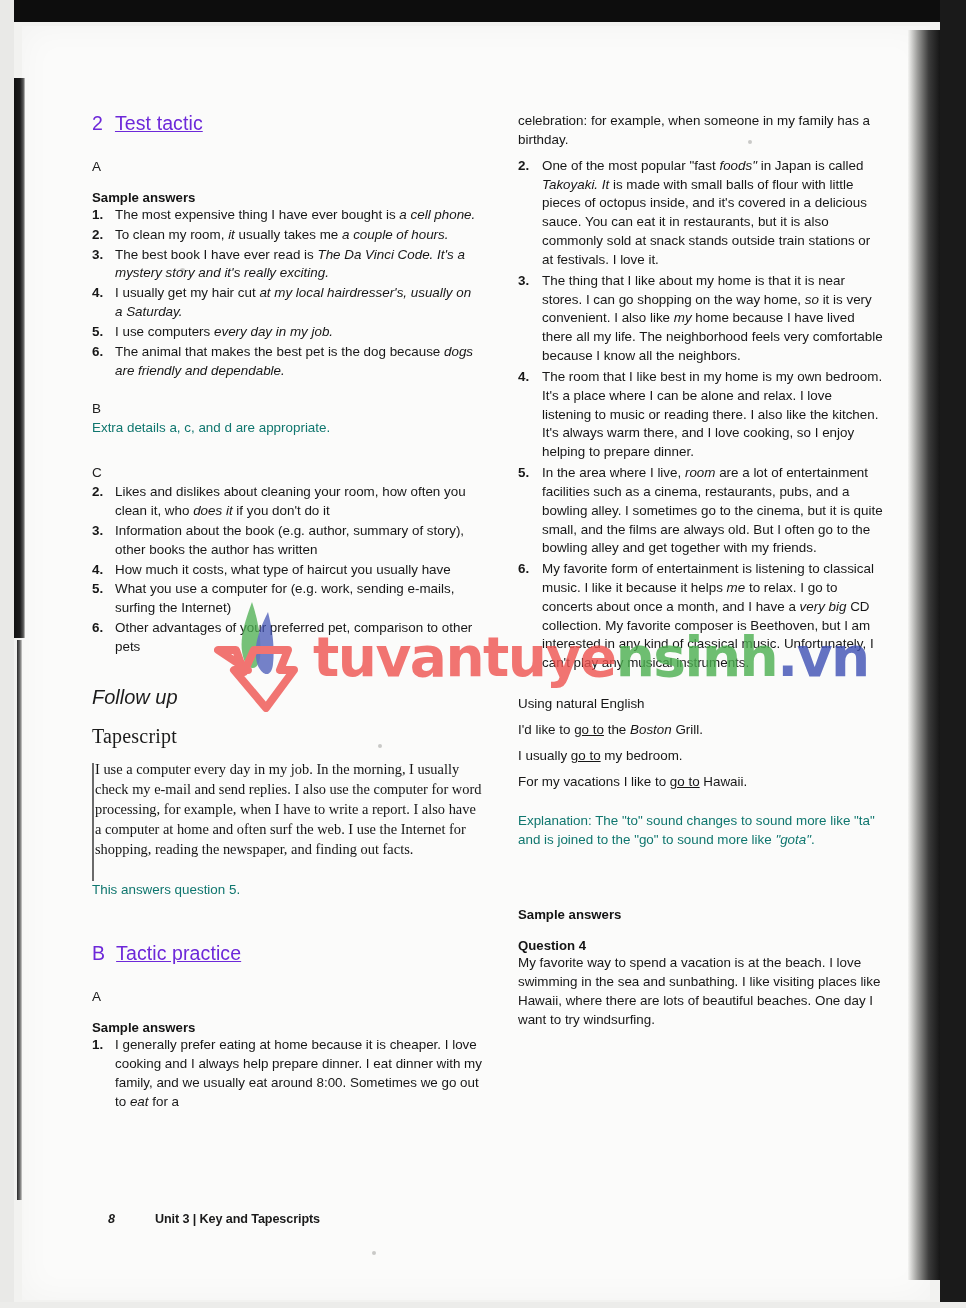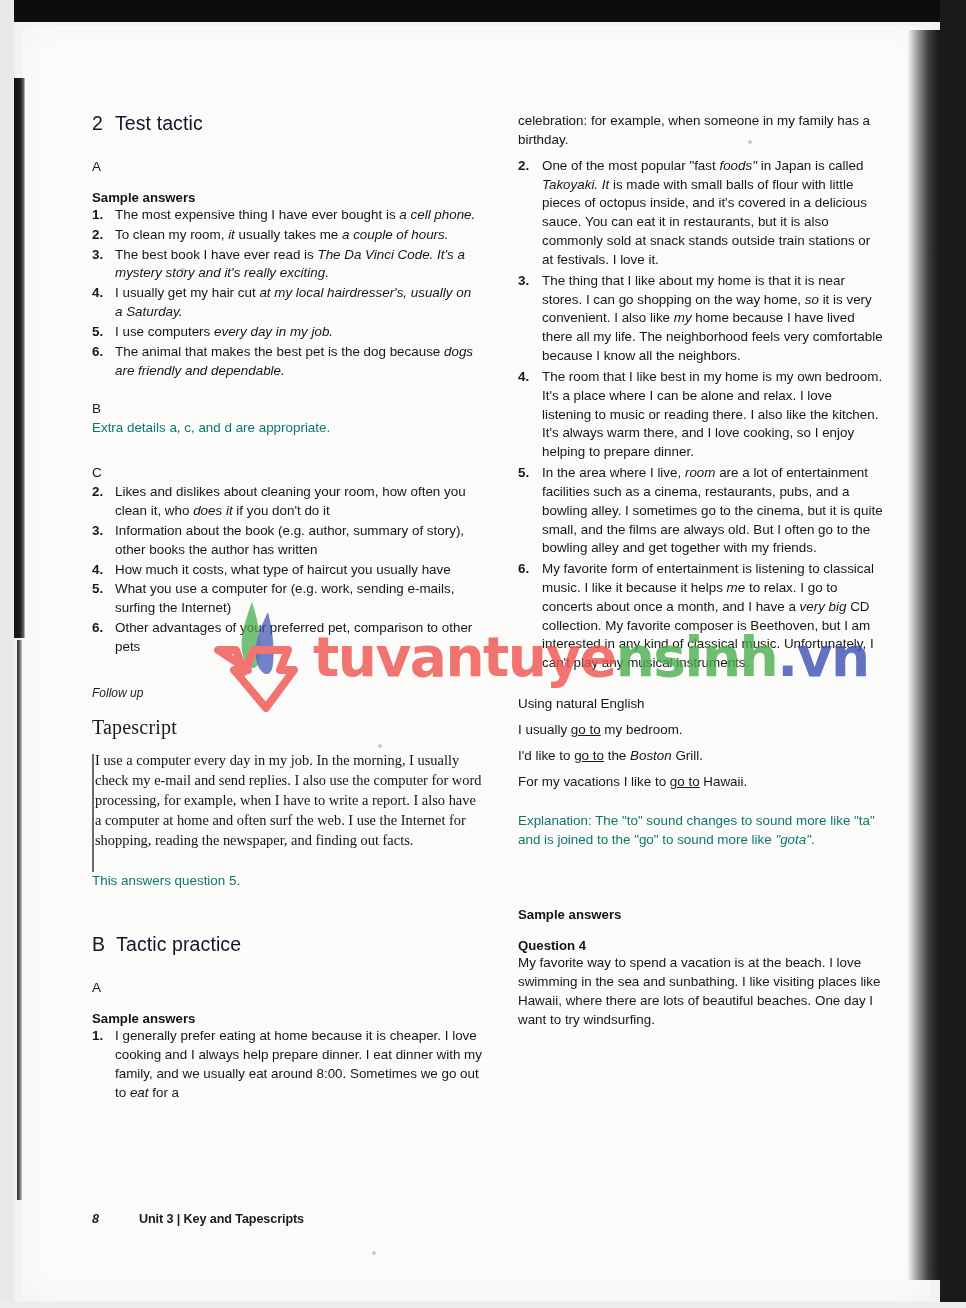--- a/index.html
+++ b/index.html
@@ -58,39 +58,40 @@
   }
   .col-left  { left: 92px;  width: 390px; }
   .col-right { left: 518px; width: 366px; }
 
   
   h1.sect {
     font-size: 19.5px;
     font-weight: 400;
     margin: 0 0 24px 0;
     letter-spacing: 0.1px;
-    color: #0f172a;
+    color: #6d28d9;
+    text-decoration: underline;
   }
   h1.sect .ltr { display: inline-block; min-width: 0; margin-right: 12px; }
   h1.sect.tight .ltr { margin-right: 11px; }
 
   .label-letter {
     font-size: 13.5px;
     font-weight: 400;
     margin: 0 0 3px 0;
     color: #202020;
   }
   .label-bold {
     font-size: 13.2px;
     font-weight: bold;
     margin: 16px 0 1px 0;
     color: #141414;
   }
   .follow-up {
-    font-size: 12px;
+    font-size: 20px;
     font-style: italic;
     font-weight: 400;
     margin: 0 0 16px 0;
   }
   h2.tape-title {
     font-family: "Liberation Serif", serif;
     font-size: 20px;
     font-weight: 400;
     margin: 0 0 12px 0;
     letter-spacing: 0.2px;
@@ -156,21 +157,21 @@
   em.it { font-style: italic; }
   span.ul { text-decoration: underline; }
 
   .gap-sm { height: 13px; }
   .gap-md { height: 20px; }
   .gap-lg { height: 28px; }
 
   
   .footer {
     position: absolute;
-    left: 92px;
+    left: 108px;
     top: 1212px;
     font-size: 12.6px;
     color: #1b1b1b;
   }
   .footer .pg {
     font-weight: bold;
     font-style: italic;
     margin-right: 40px;
   }
   .footer .ft { font-weight: bold; letter-spacing: -0.1px; }
@@ -290,22 +291,22 @@
       <li><span class="num">2.</span>One of the most popular "fast <em class="it">foods"</em> in Japan is called <em class="it">Takoyaki. It</em> is made with small balls of flour with little pieces of octopus inside, and it's covered in a delicious sauce. You can eat it in restaurants, but it is also commonly sold at snack stands outside train stations or at festivals. I love it.</li>
       <li><span class="num">3.</span>The thing that I like about my home is that it is near stores. I can go shopping on the way home, <em class="it">so</em> it is very convenient. I also like <em class="it">my</em> home because I have lived there all my life. The neighborhood feels very comfortable because I know all the neighbors.</li>
       <li><span class="num">4.</span>The room that I like best in my home is my own bedroom. It's a place where I can be alone and relax. I love listening to music or reading there. I also like the kitchen. It's always warm there, and I love cooking, so I enjoy helping to prepare dinner.</li>
       <li><span class="num">5.</span>In the area where I live, <em class="it">room</em> are a lot of entertainment facilities such as a cinema, restaurants, pubs, and a bowling alley. I sometimes go to the cinema, but it is quite small, and the films are always old. But I often go to the bowling alley and get together with my friends.</li>
       <li><span class="num">6.</span>My favorite form of entertainment is listening to classical music. I like it because it helps <em class="it">me</em> to relax. I go to concerts about once a month, and I have a <em class="it">very big</em> CD collection. My favorite composer is Beethoven, but I am interested in any kind of classical music. Unfortunately, I can't play any musical instruments.</li>
     </ol>
 
     <div class="gap-md"></div>
 
     <p class="bodyline">Using natural English</p>
+    <p class="bodyline">I'd like to <span class="ul">go to</span> the <em class="it">Boston</em> Grill.</p>
     <p class="bodyline">I usually <span class="ul">go to</span> my bedroom.</p>
-    <p class="bodyline">I'd like to <span class="ul">go to</span> the <em class="it">Boston</em> Grill.</p>
     <p class="bodyline">For my vacations I like to <span class="ul">go to</span> Hawaii.</p>
 
     <div class="gap-sm"></div>
 
     <p class="plain">Explanation: The "to" sound changes to sound more like "ta" and is joined to the "go" to sound more like <em class="it">"gota"</em>.</p>
 
     <div class="gap-lg"></div>
 
 
     <p class="label-bold">Sample answers</p>

